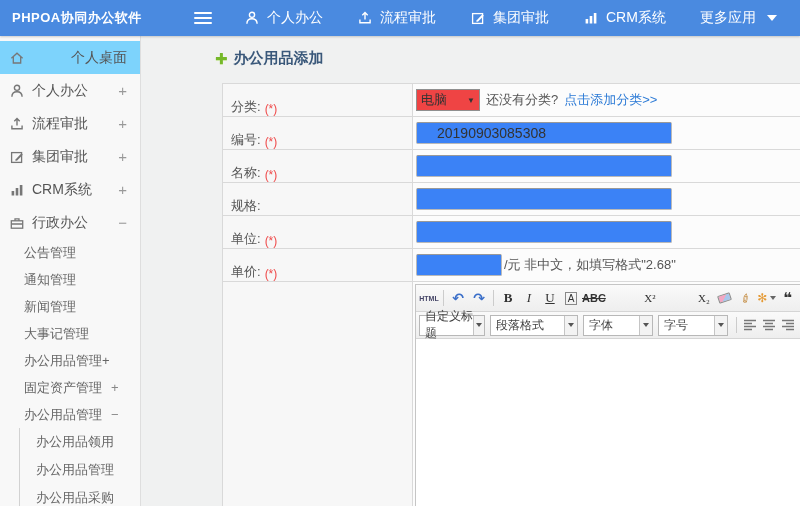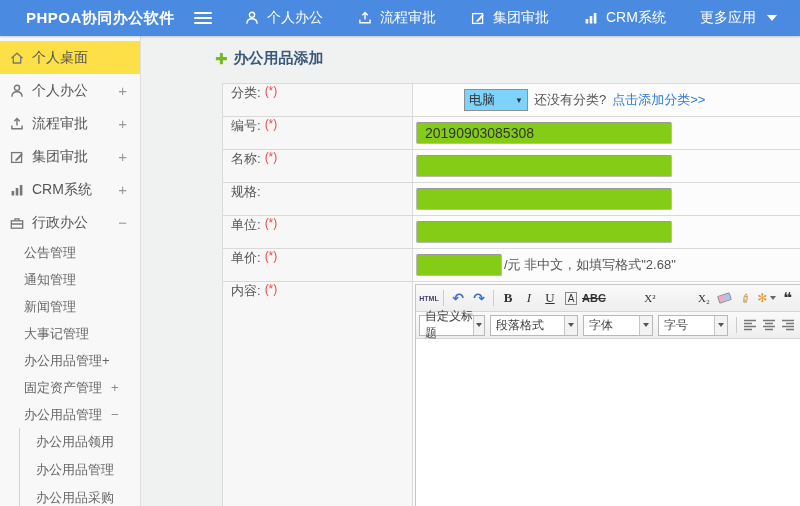--- a/index.html
+++ b/index.html
@@ -3,70 +3,70 @@
 <meta charset="utf-8">
 <style>
   * { box-sizing: border-box; margin: 0; padding: 0; }
   html,body { width:800px; height:506px; overflow:hidden; }
   body { font-family:"Liberation Sans","DejaVu Sans",sans-serif; background:#f0f1f1; position:relative; }
 
   
   .topbar { position:absolute; top:0; left:0; width:800px; height:36px;
             background:#4a8ae0; display:flex; align-items:center; color:#fff;
             box-shadow:0 1px 2px rgba(0,0,0,.18); z-index:5; }
-  .brand  { width:150px; padding-left:26px; font-size:15px; font-weight:bold;
+  .brand  { width:150px; padding-left:12px; font-size:13px; font-weight:bold;
             letter-spacing:.5px; white-space:nowrap; }
   .hamburger { margin-left:44px; width:18px; cursor:pointer; }
   .hamburger i { display:block; height:2px; background:#fff; margin:3px 0; border-radius:1px; }
   .topnav { display:flex; align-items:center; margin-left:32px; gap:34px; }
   .topnav .nav-item { display:flex; align-items:center; gap:7px; font-size:14px; cursor:pointer; }
   .topnav svg { width:16px; height:16px; }
   .caret-dn { width:0; height:0; border-left:5px solid transparent; border-right:5px solid transparent;
               border-top:6px solid #fff; margin-left:4px; }
 
   
   .sidebar { position:absolute; top:36px; left:0; bottom:0; width:141px;
              background:#f8f8f8; border-right:1px solid #dedede; padding-top:5px; }
   .l1 { height:33px; display:flex; align-items:center; padding:0 13px 0 9px;
         font-size:14px; color:#555; cursor:pointer; }
-  .l1.active { background:#fde047; }
+  .l1.active { background:#7dd3fc;justify-content:space-between; }
   .l1 .sicon { width:16px; height:16px; color:#777; margin-right:7px; flex:none; }
   .l1 .expand { margin-left:auto; color:#999; font-size:15px; }
   .l2 { height:27px; display:flex; align-items:center; padding-left:24px;
         font-size:13px; color:#666; cursor:pointer; }
   .l2 .expand { margin-left:9px; color:#888; font-size:13px; }
   .l3-group { margin-left:19px; border-left:1px solid #d2d2d2; }
   .l3 { height:28px; display:flex; align-items:center; padding-left:16px;
         font-size:13px; color:#666; cursor:pointer; }
 
   
   .content { position:absolute; top:36px; left:142px; right:0; bottom:0; }
   .page-title { position:absolute; left:73px; top:13px; display:flex; align-items:center;
                 gap:6px; font-size:15px; font-weight:bold; color:#3a587a; }
   .plus-ico { color:#76b82a; font-size:15px; font-weight:bold; text-shadow:0 1px 0 #cde6a8; }
 
   .form-table { position:absolute; left:80px; top:47px; width:742px;
                 border:1px solid #d9d9d9; border-bottom:none; background:#fcfcfc; }
   .frow { display:flex; border-bottom:1px solid #d9d9d9; min-height:33px; }
   .flabel { width:190px; flex:none; border-right:1px solid #d9d9d9; background:#f7f7f7;
-            display:flex; align-items:flex-start; gap:4px; padding-left:8px;
+            display:flex; align-items:flex-end; gap:4px; padding-left:8px;
             font-size:13px; color:#555; }
   .req { color:#ef4a4a; font-size:12px; }
   .fvalue { flex:1; display:flex; align-items:center; gap:6px; padding:4px 2px 4px 3px;
             font-size:13px; color:#555; background:#fcfcfc; }
   .frow-content { height:358px; }
   .frow-content .fvalue { align-items:flex-start; padding:2px; }
 
   input[type=text] { height:22px; width:256px; border:1px solid #b9b9b9; border-top-color:#999;
-            border-radius:2px; background:#84cc16; padding:0 8px; font-size:14px; color:#333;
+            border-radius:2px; background:#3b82f6; padding:0 20px; font-size:14px; color:#333;
             font-family:inherit; }
   input.small { width:86px; }
-  .select-box { height:22px; width:64px; border:1px solid #8f8f8f; background:#7dd3fc;
+  .select-box { height:22px; width:64px; border:1px solid #8f8f8f; background:#ef4444;
             display:flex; align-items:center; font-size:13px; color:#333;
-            padding:0 4px; cursor:pointer;margin-left:48px; }
+            padding:0 4px; cursor:pointer; }
   .select-box .sb-caret { margin-left:auto; font-size:8px; color:#333; }
   a.add-link { color:#2d7bd6; text-decoration:none; cursor:pointer; }
 
   
   .editor { width:546px; border:1px solid #c5c5c5; background:#fff; }
   .etoolbar { height:27px; display:flex; align-items:center; gap:1px; padding:0 3px;
               background:linear-gradient(#fafafa,#eee); border-bottom:1px solid #d5d5d5; }
   .tbtn { height:20px; min-width:20px; display:flex; flex-direction:row; align-items:center;
           justify-content:center; border-radius:2px; cursor:pointer; color:#333; }
   .tbtn.col { flex-direction:column; gap:1px; }

